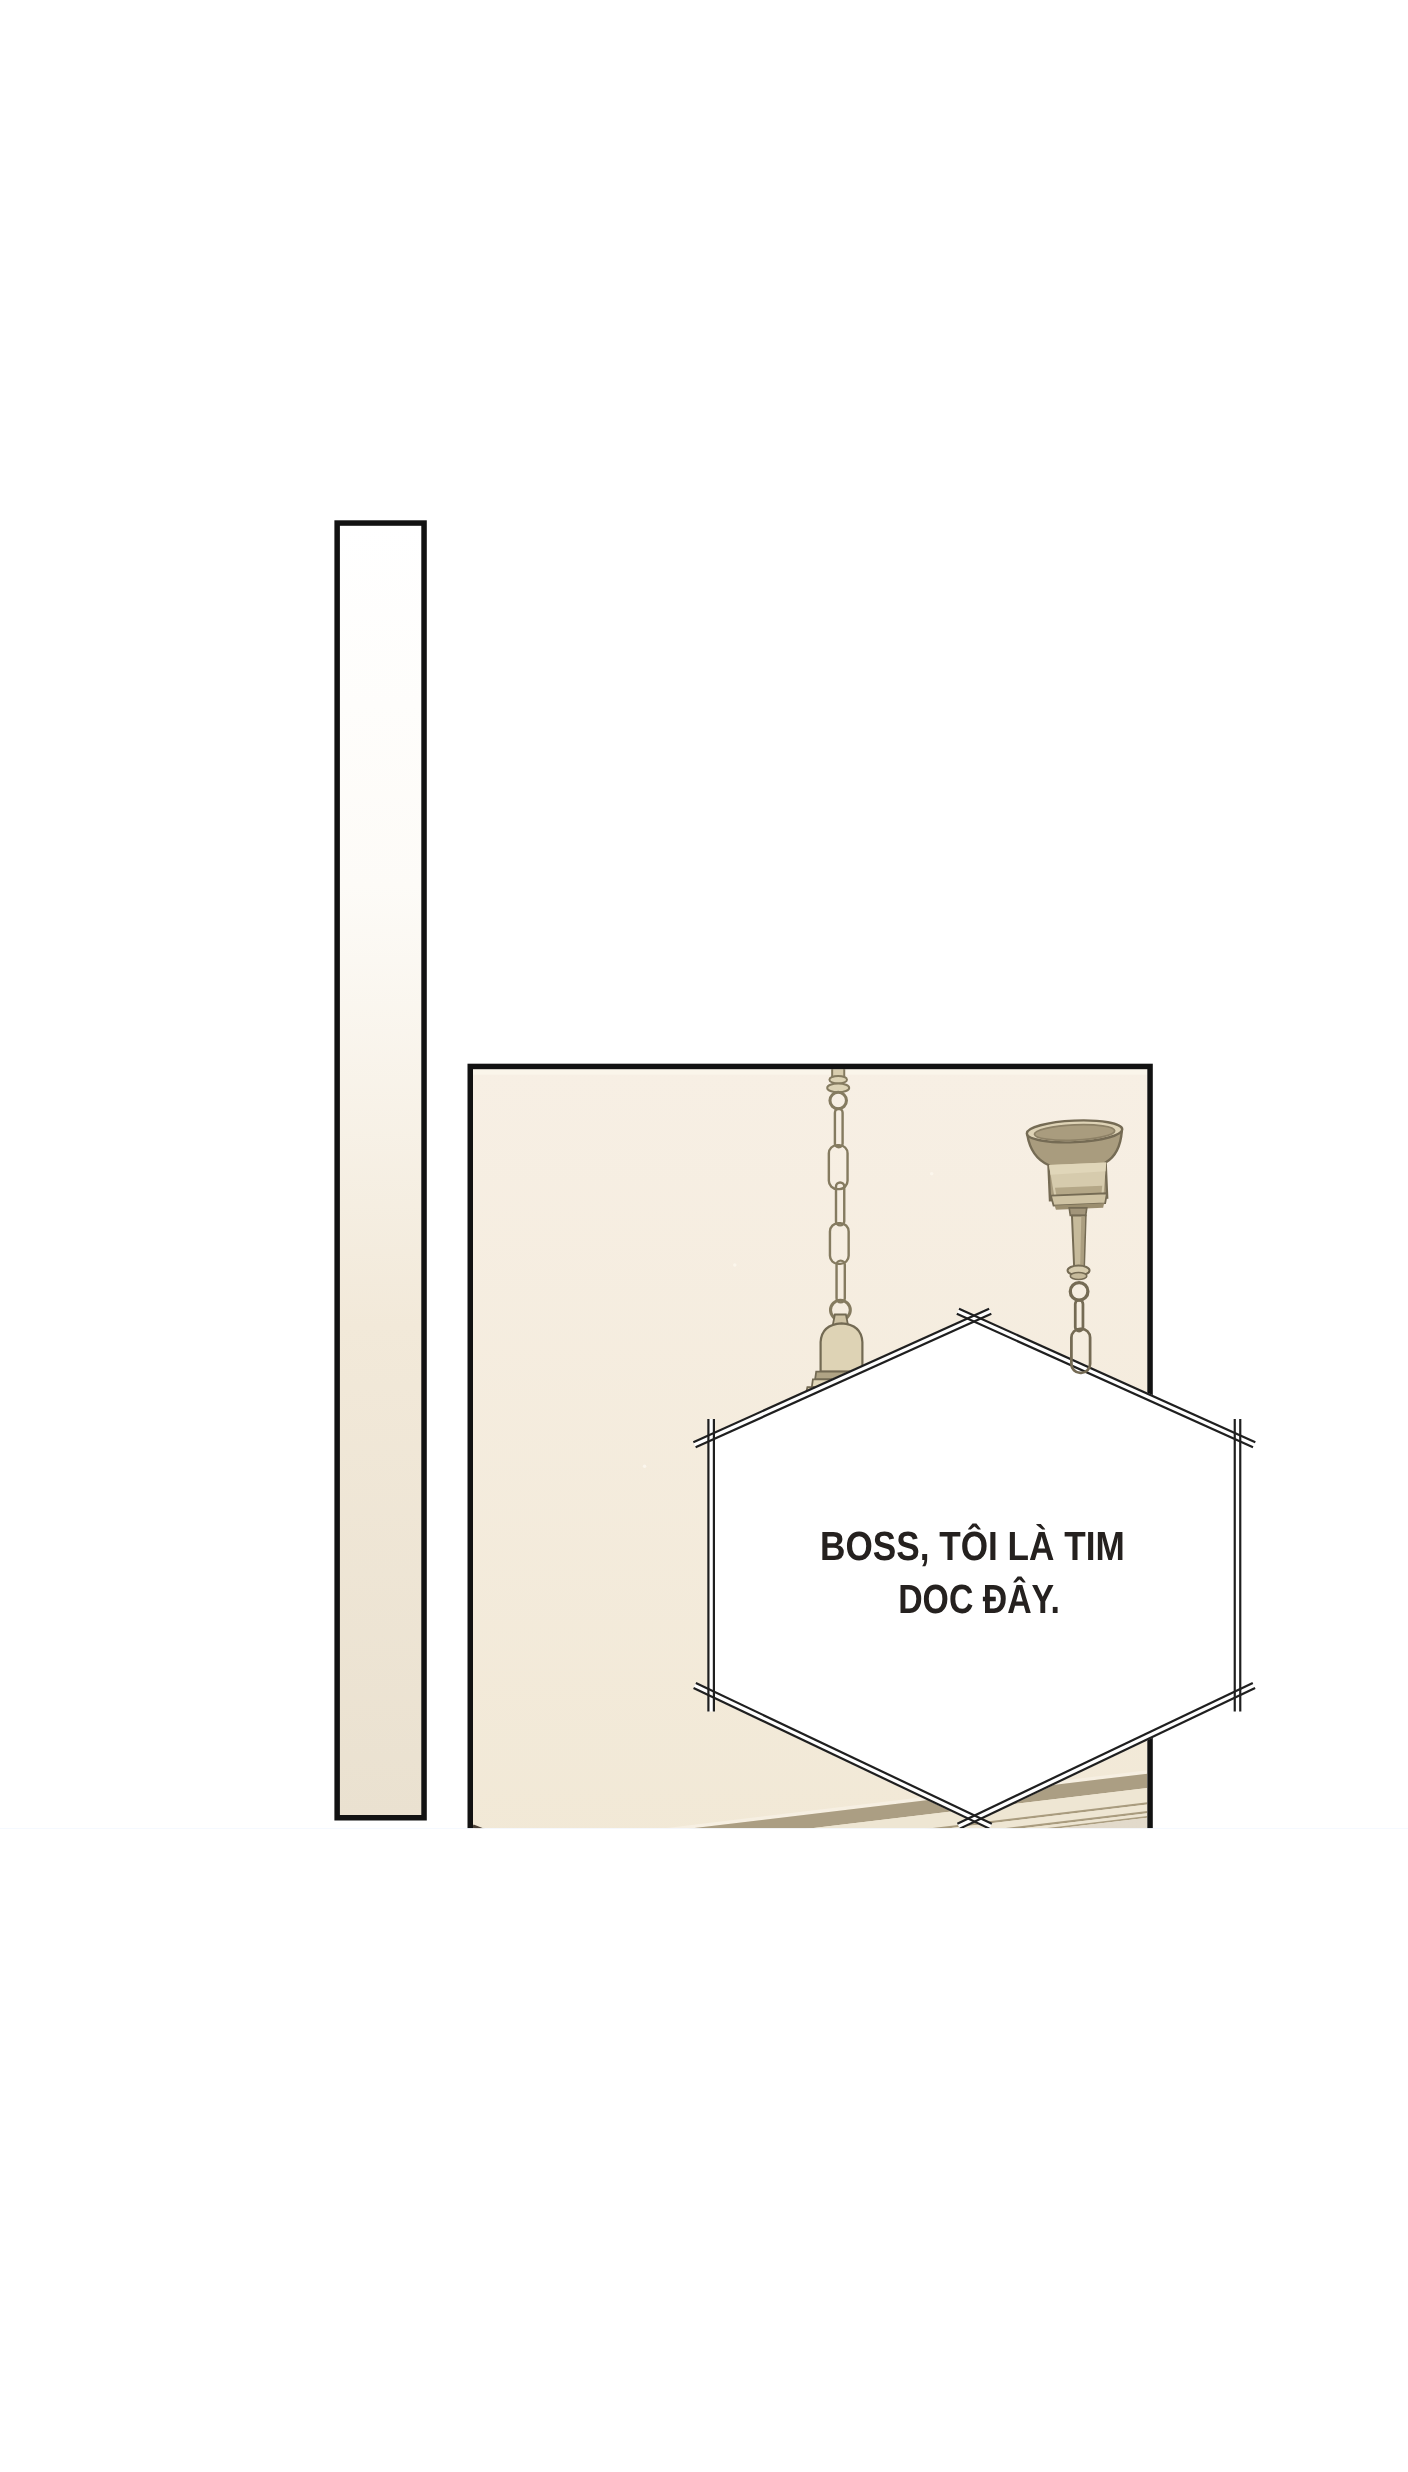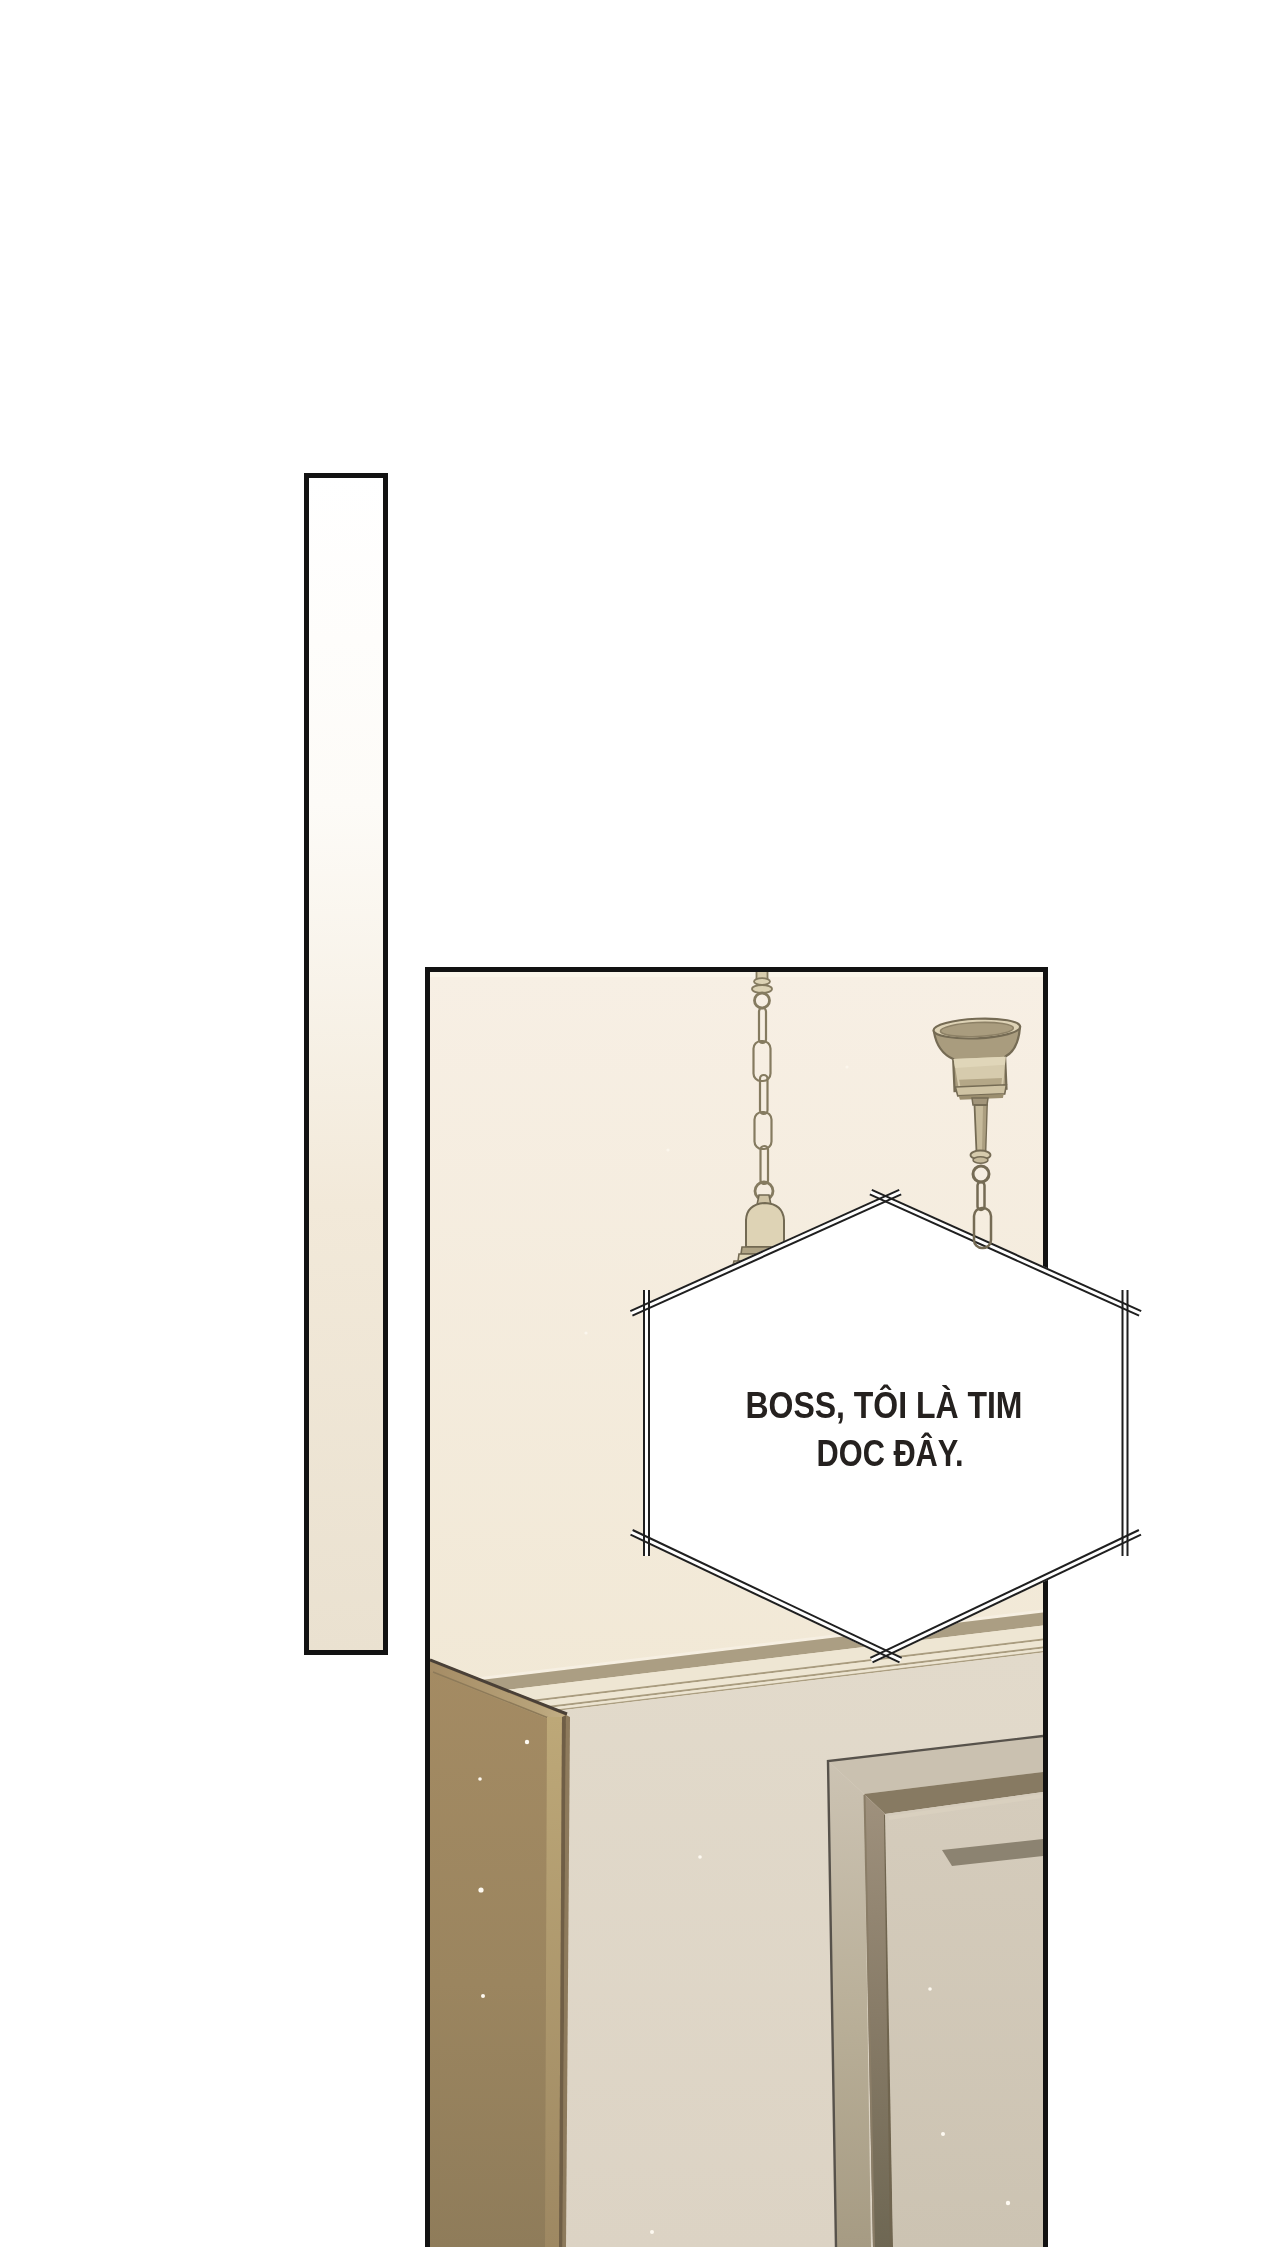--- a/index.html
+++ b/index.html
@@ -1,16 +1,16 @@
 <!DOCTYPE html>
 <html><head>
 <meta charset="utf-8">
 <style>
   html,body{margin:0;padding:0;background:#ffffff;}
-  #page{position:relative;width:1280px;height:2247px;background:#3b82f6;overflow:hidden;}
+  #page{position:relative;width:1280px;height:1662px;background:#3b82f6;overflow:hidden;}
   svg{position:absolute;left:0;top:0;}
   text{font-family:"Liberation Sans",sans-serif;font-weight:bold;fill:#25211f;}
 </style>
 </head>
 <body>
 <div id="page">
 <svg width="1280" height="2247" viewBox="0 0 1280 2247">
 <defs>
   <linearGradient id="stripGrad" x1="0" y1="0" x2="0" y2="1">
     <stop offset="0" stop-color="#ffffff"></stop>

